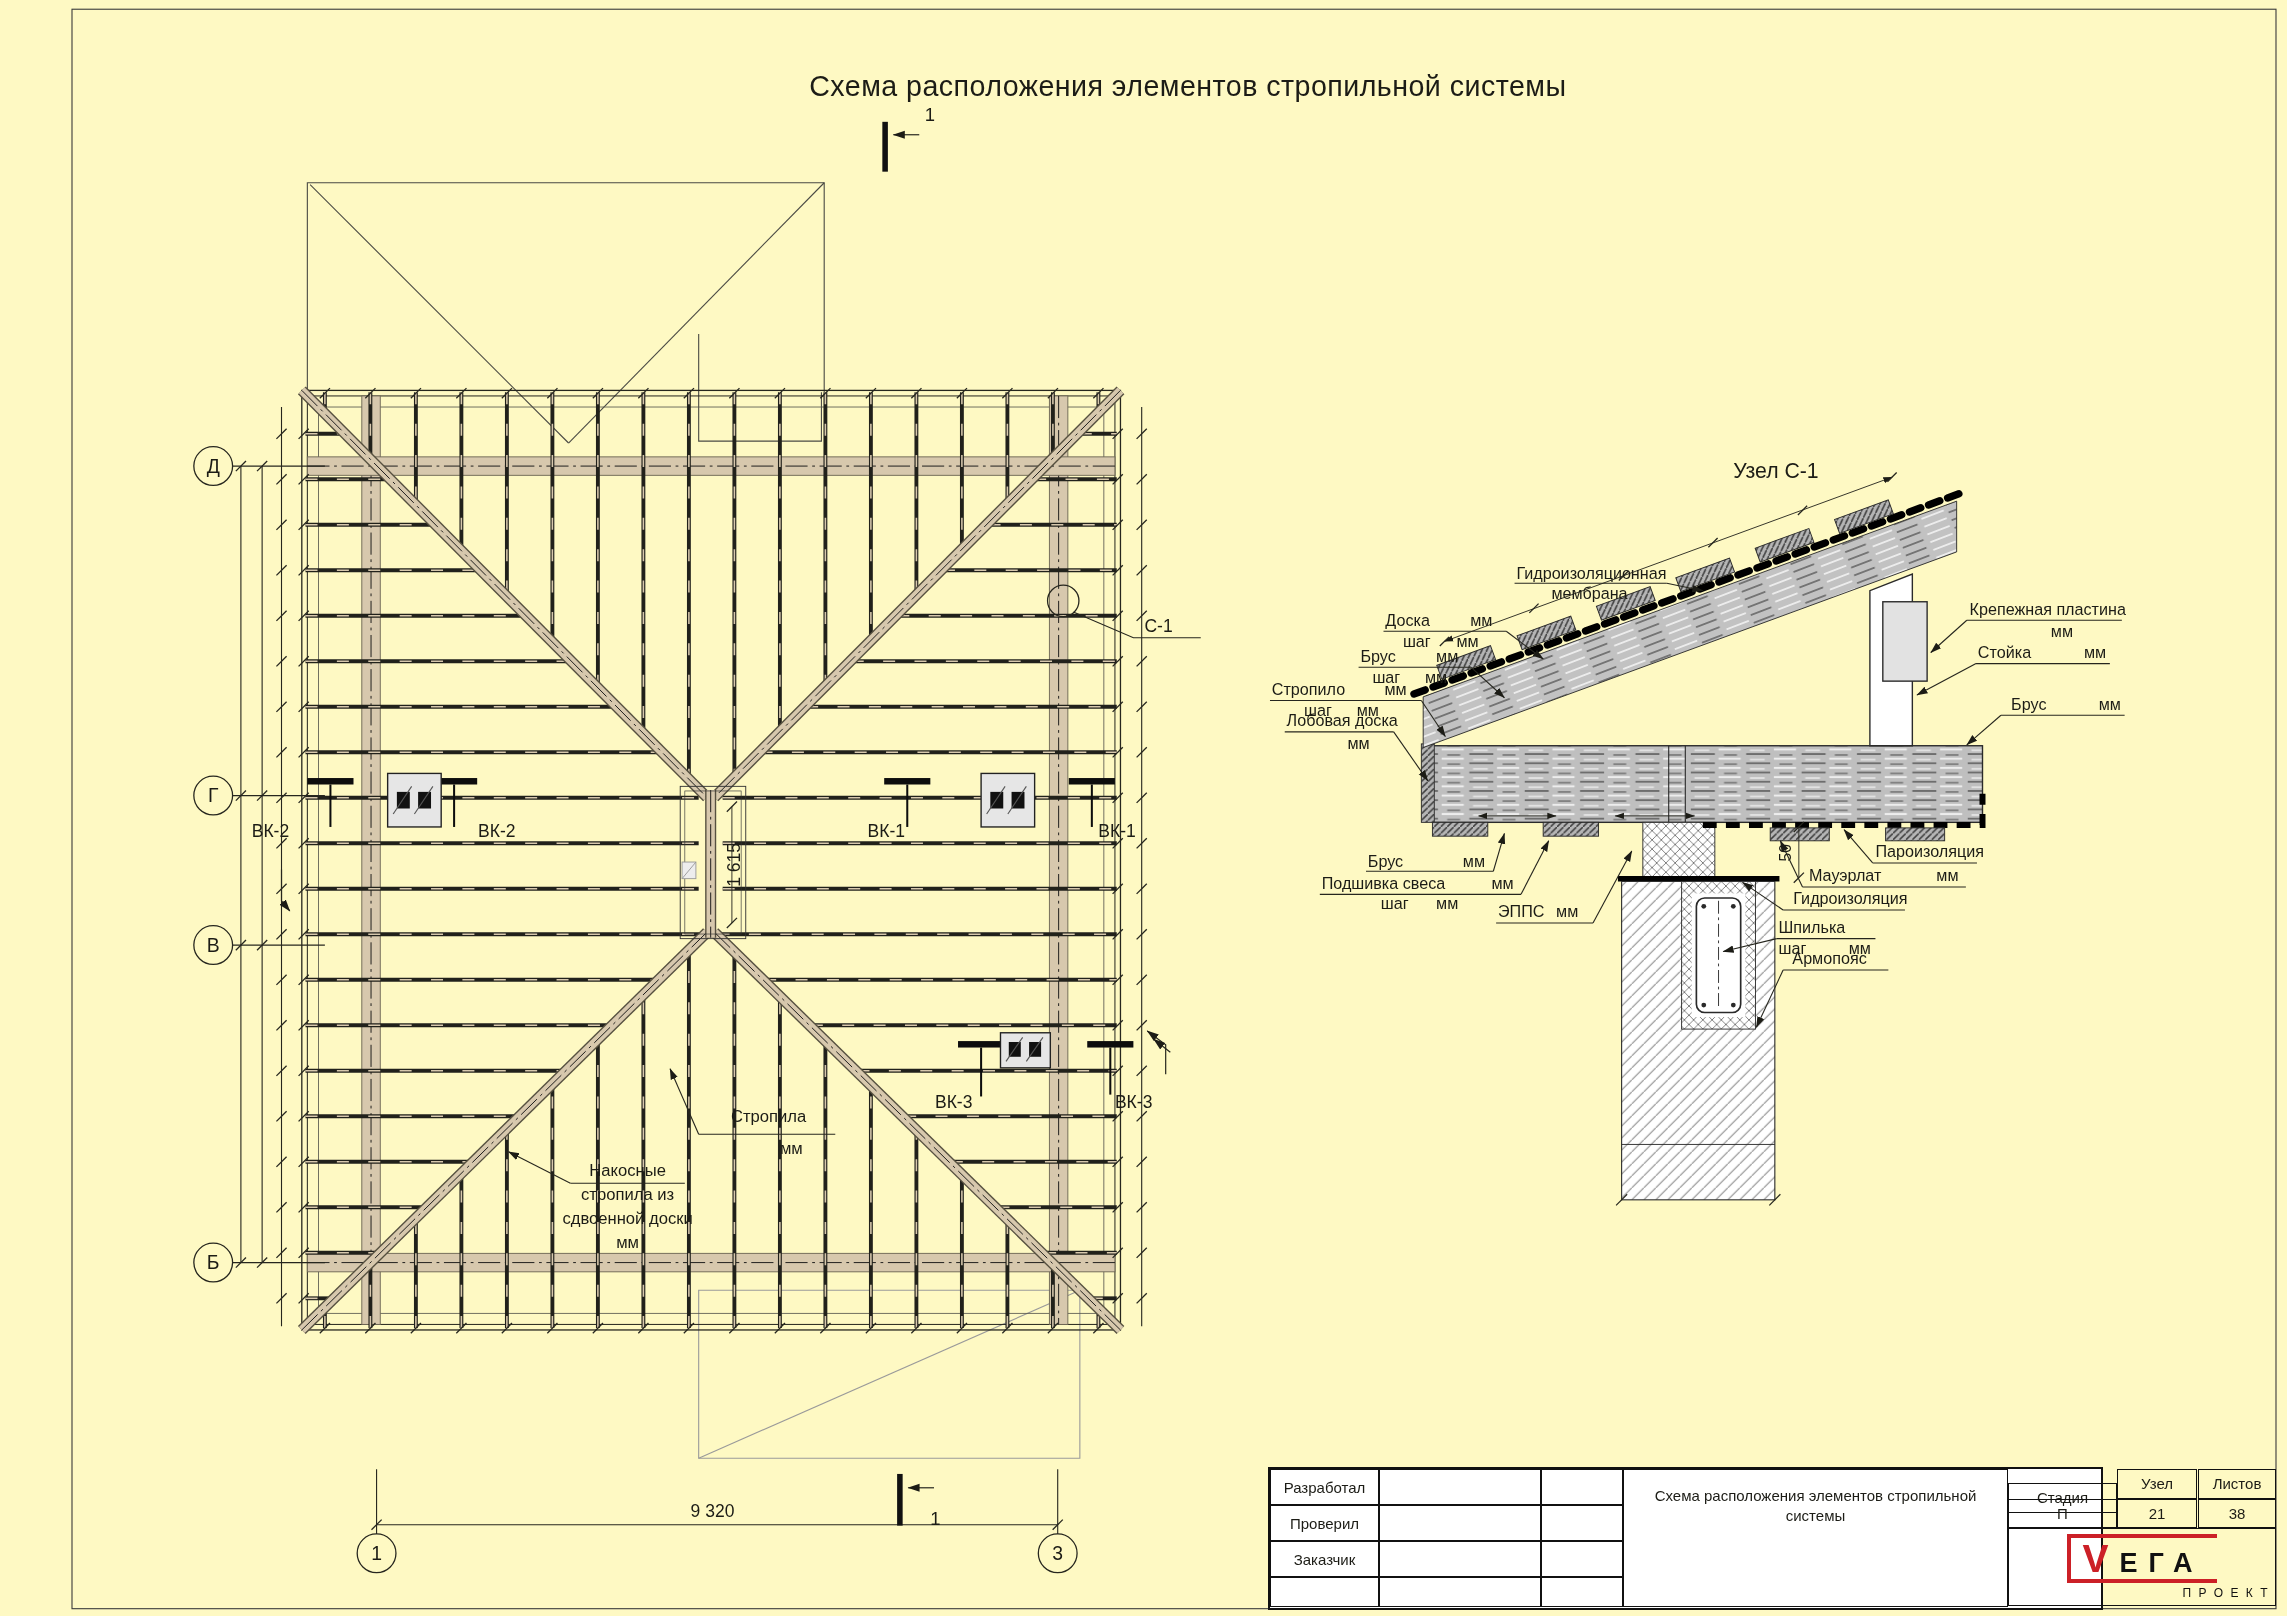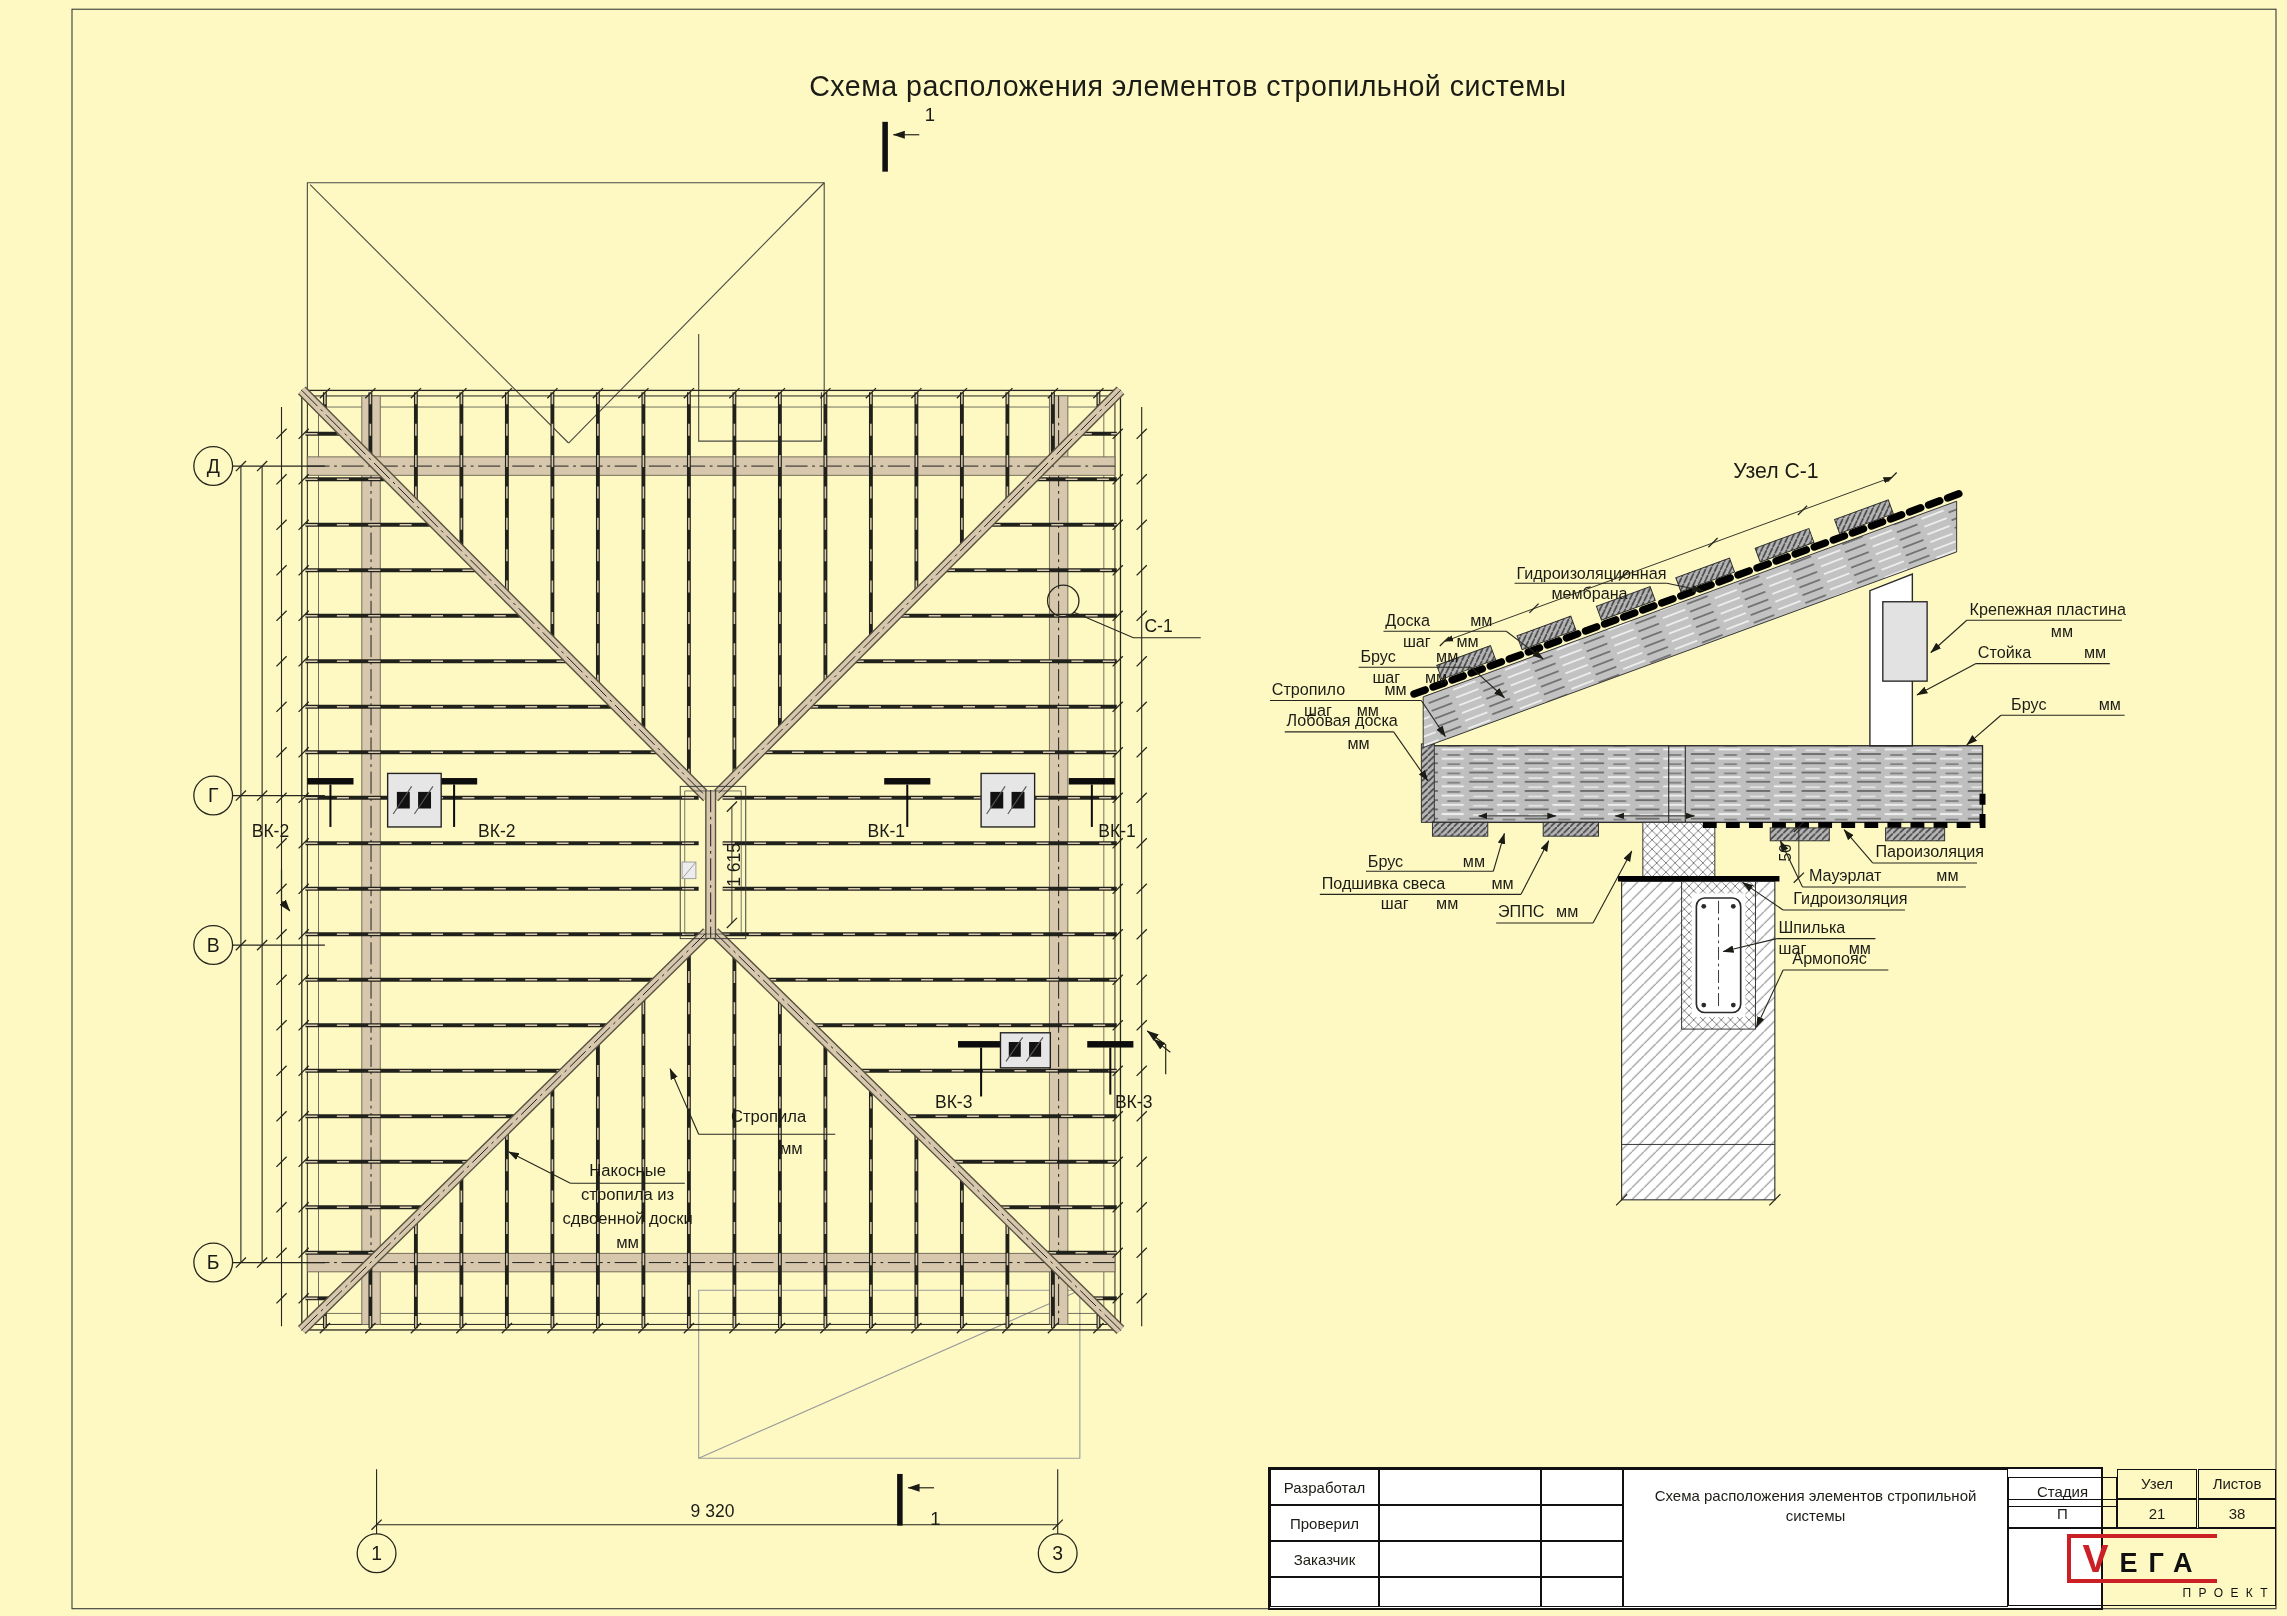--- a/index.html
+++ b/index.html
@@ -675,21 +675,21 @@
   <div class="cell" style="left:109px;top:36px;width:162px;height:36px;"></div>
   <div class="cell" style="left:109px;top:72px;width:162px;height:36px;"></div>
   <div class="cell" style="left:109px;top:108px;width:162px;height:29.5px;"></div>
   <div class="cell" style="left:271px;top:0;width:82px;height:36px;"></div>
   <div class="cell" style="left:271px;top:36px;width:82px;height:36px;"></div>
   <div class="cell" style="left:271px;top:72px;width:82px;height:36px;"></div>
   <div class="cell" style="left:271px;top:108px;width:82px;height:29.5px;"></div>
   <div class="doc-title">
     <div class="txt">Схема расположения элементов стропильной системы</div>
   </div>
-  <div class="cell" style="left:738px;top:8px;width:109px;height:29.5px;">Стадия</div>
+  <div class="cell" style="left:738px;top:14px;width:109px;height:29.5px;">Стадия</div>
   <div class="cell" style="left:847px;top:0;width:80px;height:29.5px;">Узел</div>
   <div class="cell" style="left:928px;top:0;width:78px;height:29.5px;">Листов</div>
   <div class="cell" style="left:738px;top:29.5px;width:109px;height:29.5px;">П</div>
   <div class="cell" style="left:847px;top:29.5px;width:80px;height:29.5px;">21</div>
   <div class="cell" style="left:928px;top:29.5px;width:78px;height:29.5px;">38</div>
   <div class="logo-cell">
     <div class="logo-frame">
       <span class="logo-v">V</span>
       <span class="logo-ega">ЕГА</span>
     </div>

